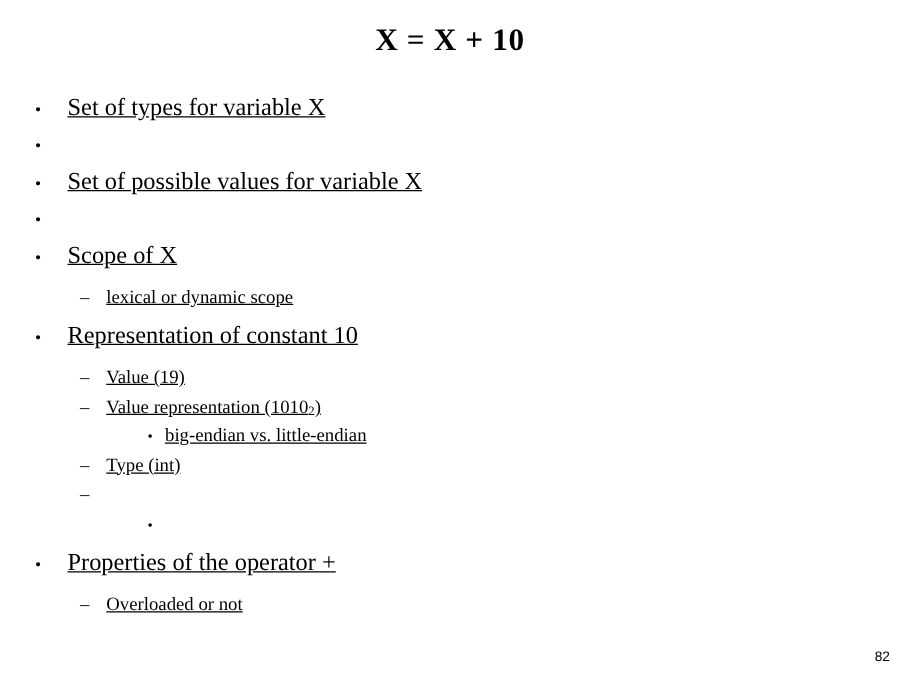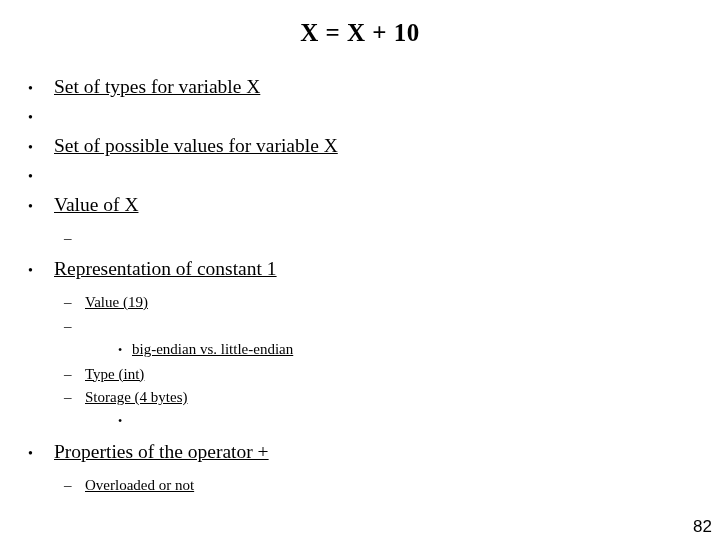--- a/index.html
+++ b/index.html
@@ -110,21 +110,21 @@
     vertical-align: -0.22em;
     line-height: 0;
   }
 
   
   .page-number {
     position: absolute;
     right: 8px;
     bottom: 7px;
     font-family: "Liberation Sans", "DejaVu Sans", sans-serif;
-    font-size: 17px;
+    font-size: 11px;
     line-height: 13px;
     color: #000000;
   }
 </style>
 </head>
 <body>
 
 <div class="slide">
 
   <div class="slide-title">X = X + 10</div>
@@ -144,60 +144,61 @@
       <span class="bullet-mark">•</span>
       <span class="item-text">Set of possible values for variable X</span>
     </div>
 
     <div class="outline-item lvl1">
       <span class="bullet-mark">•</span>
     </div>
 
     <div class="outline-item lvl1">
       <span class="bullet-mark">•</span>
-      <span class="item-text">Value of X</span>
-    </div>
-
-    <div class="spacer-sm"></div>
-
-    <div class="outline-item lvl2">
-      <span class="bullet-mark">–</span>
-    </div>
-
-    <div class="spacer-sm"></div>
-
-    <div class="outline-item lvl1">
-      <span class="bullet-mark">•</span>
-      <span class="item-text">Representation of constant 1</span>
+      <span class="item-text">Scope of X</span>
+    </div>
+
+    <div class="spacer-sm"></div>
+
+    <div class="outline-item lvl2">
+      <span class="bullet-mark">–</span>
+      <span class="item-text">lexical or dynamic scope</span>
+    </div>
+
+    <div class="spacer-sm"></div>
+
+    <div class="outline-item lvl1">
+      <span class="bullet-mark">•</span>
+      <span class="item-text">Representation of constant 10</span>
     </div>
 
     <div class="spacer-sm"></div>
 
     <div class="outline-item lvl2">
       <span class="bullet-mark">–</span>
       <span class="item-text">Value (19)</span>
     </div>
 
     <div class="outline-item lvl2">
       <span class="bullet-mark">–</span>
+      <span class="item-text"><span>Value representation (1010</span><sub>2</sub><span>)</span></span>
     </div>
 
     <div class="outline-item lvl3">
       <span class="bullet-mark">•</span>
       <span class="item-text">big-endian vs. little-endian</span>
     </div>
 
     <div class="outline-item lvl2">
       <span class="bullet-mark">–</span>
       <span class="item-text">Type (int)</span>
     </div>
 
     <div class="outline-item lvl2">
       <span class="bullet-mark">–</span>
-      <span class="item-text">Storage (4 bytes)</span>
     </div>
 
     <div class="outline-item lvl3">
       <span class="bullet-mark">•</span>
     </div>
 
     <div class="spacer-sm"></div>
 
     <div class="outline-item lvl1">
       <span class="bullet-mark">•</span>

